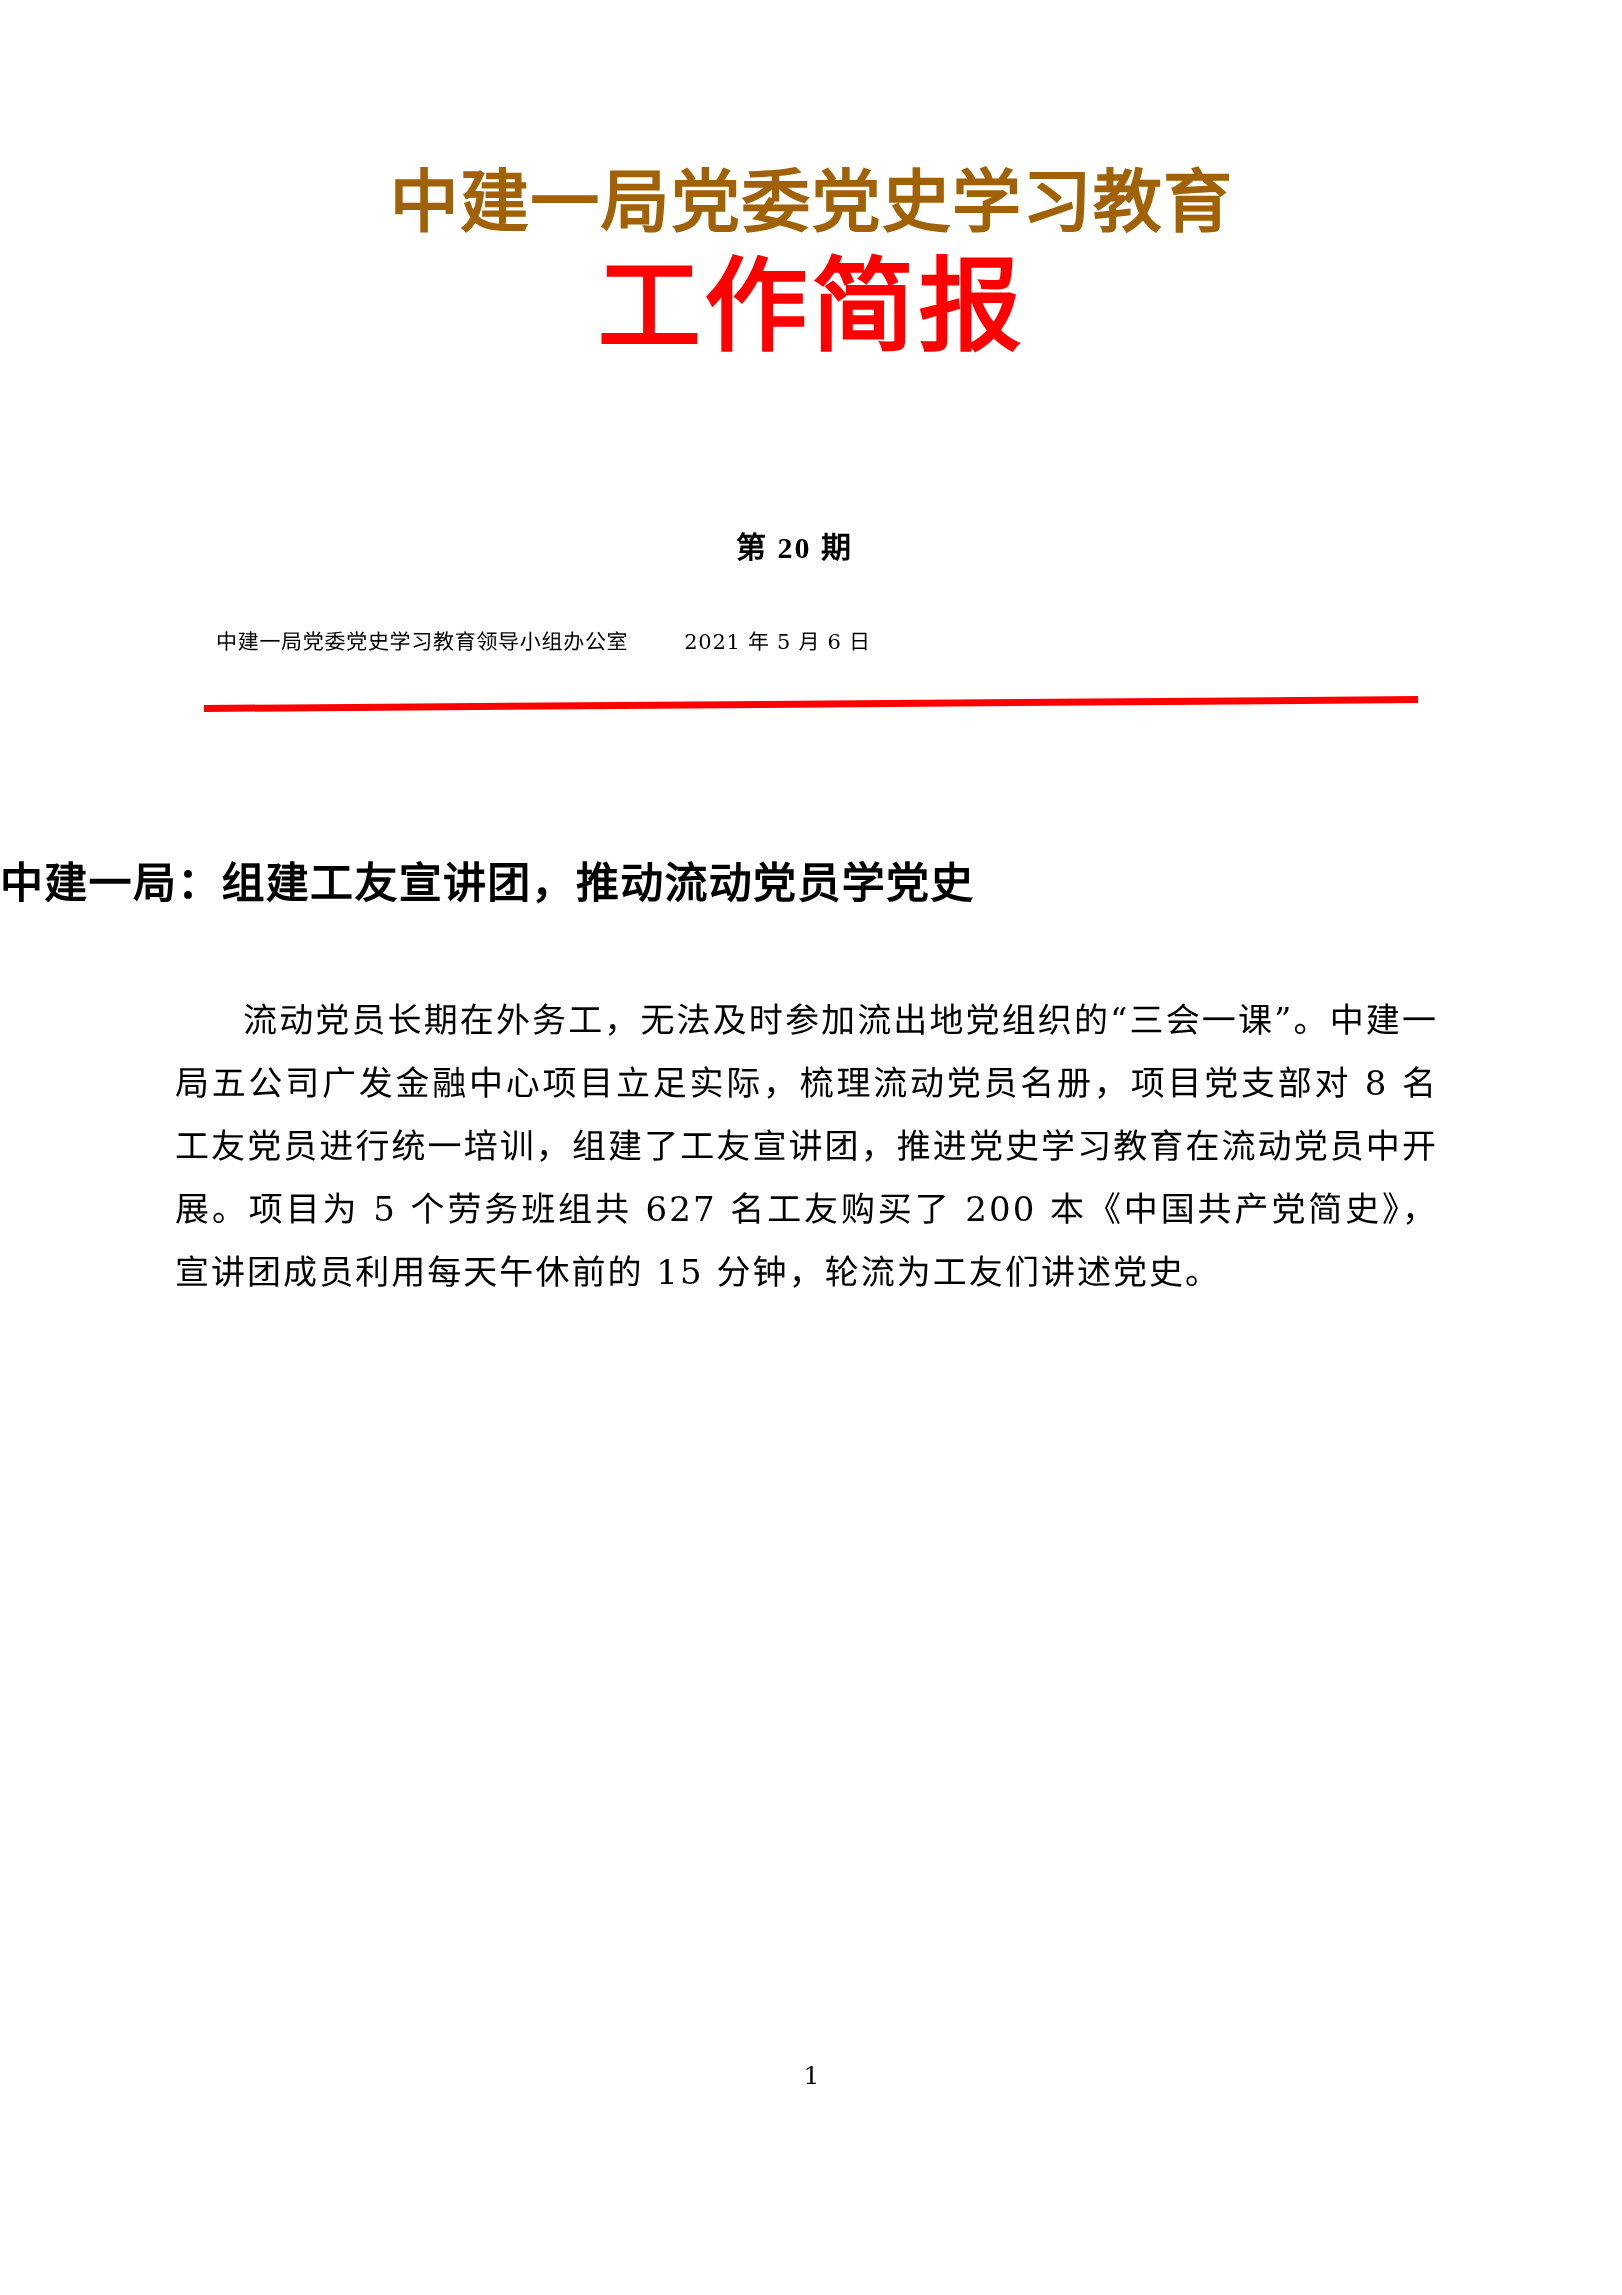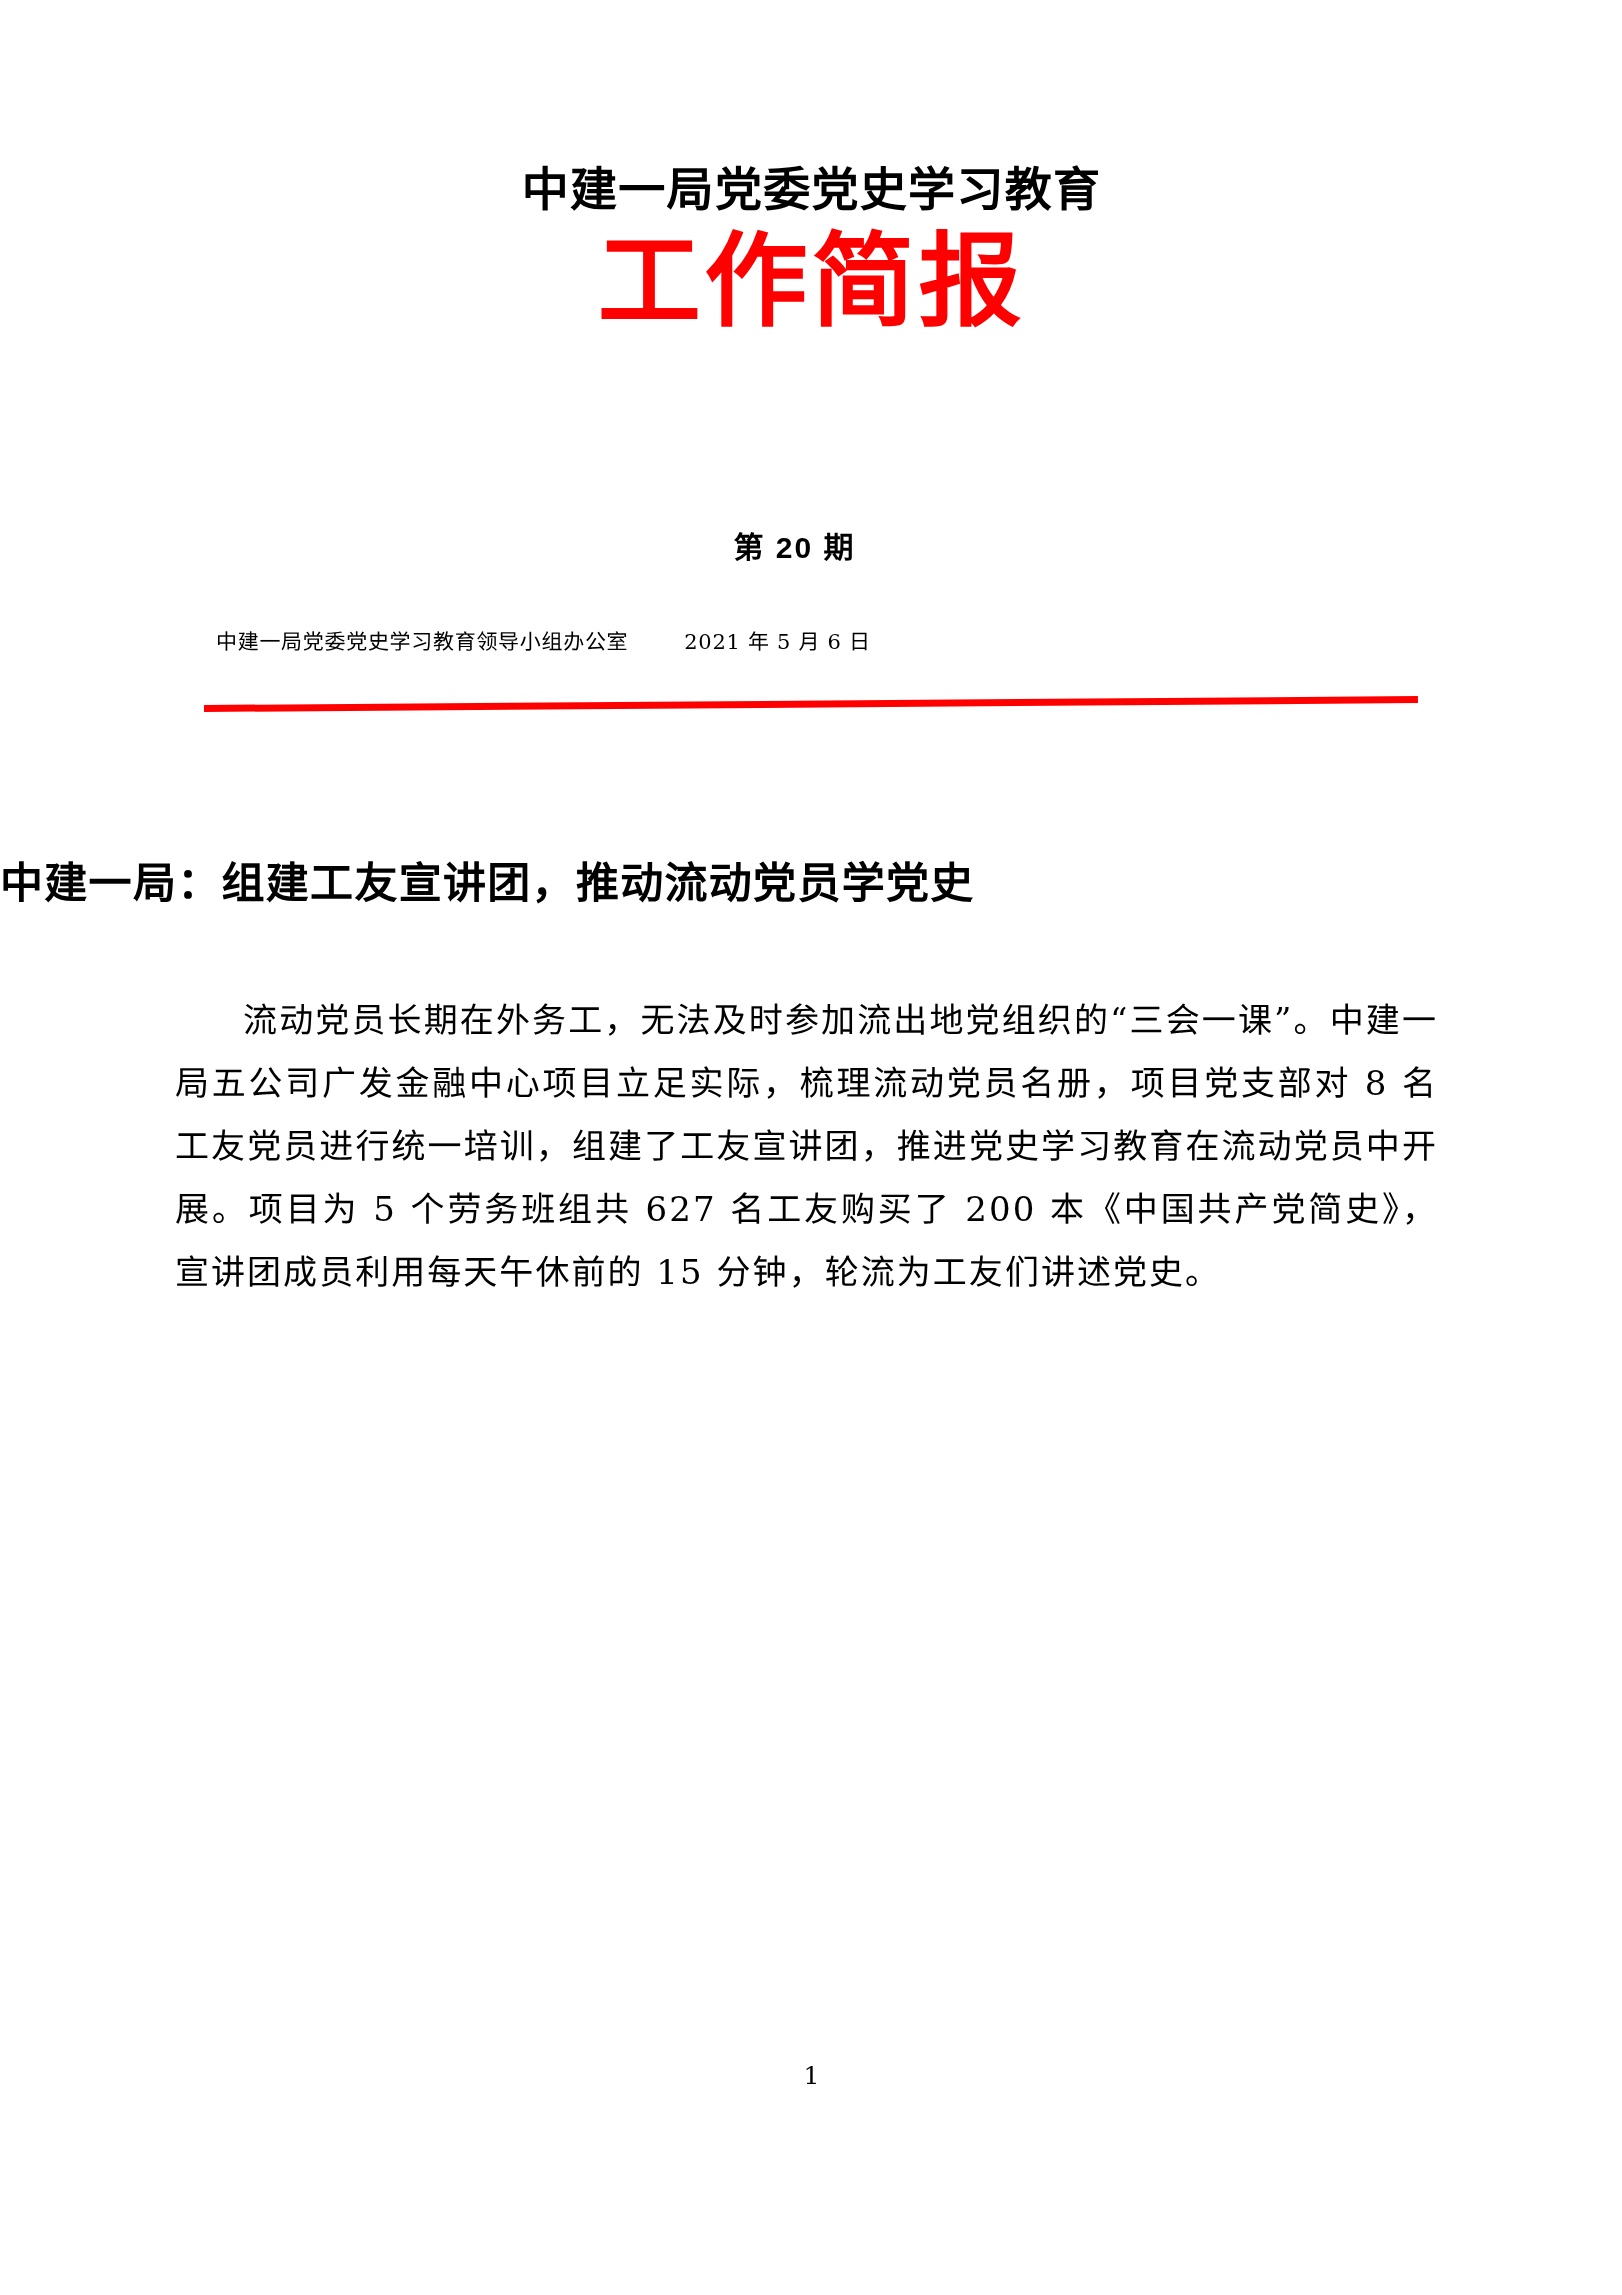--- a/index.html
+++ b/index.html
@@ -23,24 +23,24 @@
     position: absolute;
     left: 0;
     top: 164px;
     width: 1623px;
     text-align: center;
   }
 
   .masthead-line1 {
     font-family: "DejaVu Sans", "Liberation Sans", sans-serif;
     font-weight: 700;
-    font-size: 47px;
+    font-size: 69px;
     line-height: 1.12;
     letter-spacing: 1.3px;
-    color: #000000;
+    color: #a16207;
     white-space: nowrap;
   }
 
   .masthead-line2 {
     font-family: Liberation Serif, serif;
     font-weight: 700;
     font-size: 103px;
     line-height: 1.15;
     letter-spacing: 3.9px;
     color: #FF0000;
@@ -48,21 +48,21 @@
     white-space: nowrap;
   }
 
   
   .issue-no {
     position: absolute;
     left: 0;
     top: 523px;
     width: 1589px;
     text-align: center;
-    font-family: Liberation Sans, sans-serif;
+    font-family: Liberation Serif, serif;
     font-weight: 700;
     font-size: 30px;
     letter-spacing: 2px;
     color: #000000;
   }
 
   
   .issuer-row {
     position: absolute;
     left: 216px;

